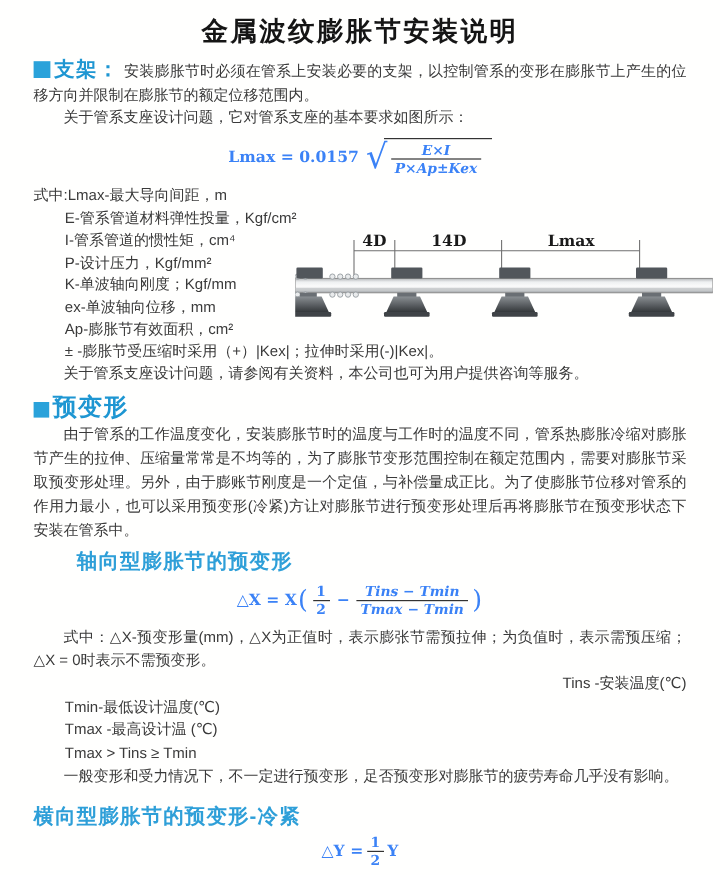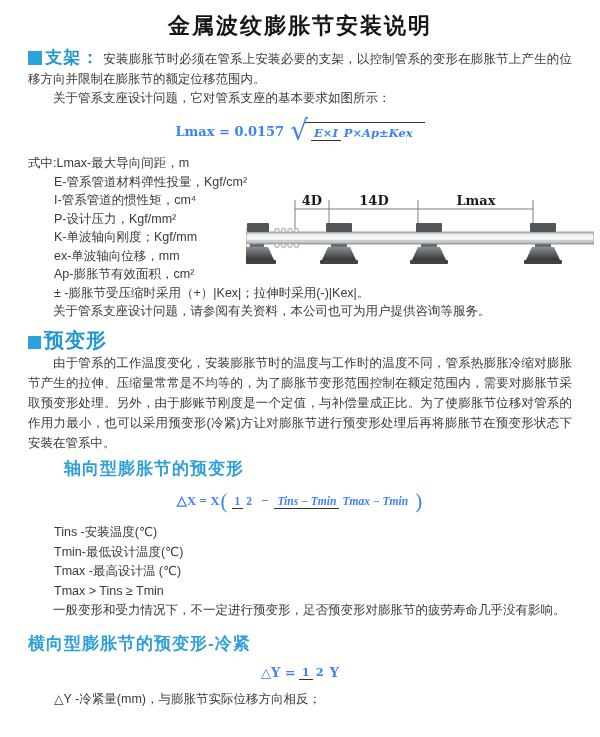--- a/index.html
+++ b/index.html
@@ -19,23 +19,23 @@
   .sec-head{color:#1e96d2;font-size:17px;font-weight:bold;letter-spacing:1px;}
   .sec-head2{color:#1e96d2;font-size:20px;font-weight:bold;letter-spacing:1px;}
   .sub-title{color:#2e9fd8;font-size:17px;font-weight:bold;letter-spacing:1px;
              margin:6px 0 2px;line-height:20px;}
   .sub-title.ind{margin-left:36px;}
   
   .formula{display:flex;justify-content:center;align-items:center;
            font-family:"DejaVu Serif","Liberation Serif",serif;font-weight:bold;
            color:#3b82f6;font-size:13px;}
   .f1{margin:6px 0 6px;height:34px;}
-  .f2{margin:4px 0 4px;height:36px;font-family:Liberation Serif, serif;}
+  .f2{margin:4px 0 4px;height:36px;}
   .f3{margin:2px 0 2px;height:32px;}
-  .frac{display:inline-flex;flex-direction:row;text-align:center;
+  .frac{display:inline-flex;flex-direction:column;text-align:center;
         font-size:11.5px;line-height:14px;margin:0 3px;}
   .frac .num{border-bottom:1px solid #333;padding:0 3px;}
   .frac .den{padding:0 3px;text-align:right;}
   .fvar{font-style:italic;}
   .radical{font-size:28px;font-weight:normal;line-height:26px;margin:0 -3px 0 6px;}
   .radicand{border-top:1.5px solid #333;padding:2px 6px 0 3px;}
   .paren{font-size:21px;font-weight:normal;line-height:20px;margin:0 1px;}
   .minus{margin:0 3px;}
   
   .def{margin-left:26px;line-height:18.5px;}
@@ -91,21 +91,22 @@
         <span class="den">2</span>
       </span>
       <span class="minus">−</span>
       <span class="frac fvar">
         <span class="num">Tins − Tmin</span>
         <span class="den">Tmax − Tmin</span>
       </span>
       <span class="paren">)</span>
     </div>
 
-    <p class="def" style="line-height:19.5px;">Tins -安装温度(℃)</p>
+    <p class="indent just">式中：△X-预变形量(mm)，△X为正值时，表示膨张节需预拉伸；为负值时，表示需预压缩；△X = 0时表示不需预变形。</p>
+    <p class="def" style="line-height:19.5px;text-align:right;">Tins -安装温度(℃)</p>
     <p class="def" style="line-height:19.5px;">Tmin-最低设计温度(℃)</p>
     <p class="def" style="line-height:19.5px;">Tmax -最高设计温 (℃)</p>
     <p class="def" style="line-height:19.5px;">Tmax &gt; Tins ≥ Tmin</p>
     <p class="indent">一般变形和受力情况下，不一定进行预变形，足否预变形对膨胀节的疲劳寿命几乎没有影响。</p>
 
     <h2 class="sub-title" style="margin-top:14px;">横向型膨胀节的预变形-冷紧</h2>
 
     <div class="formula f3">
       <span>△Y =</span>
       <span class="frac">

